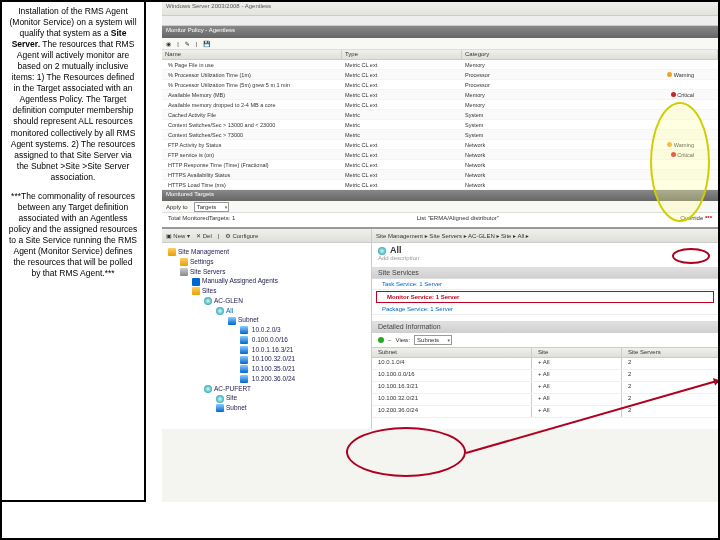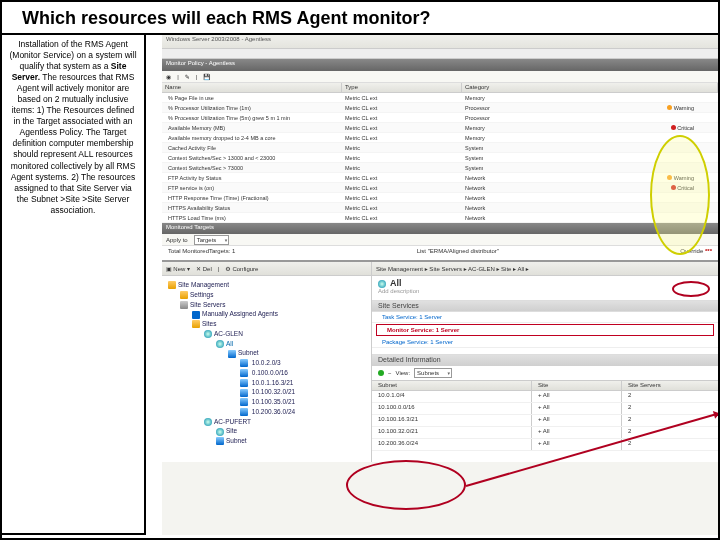--- a/index.html
+++ b/index.html
@@ -68,24 +68,24 @@
   .oval-red-sm { border-color:#b00020; width:38px; height:16px; right:8px; top:246px; }
   .arrow-path { position:absolute; left:304px; top:450px; width:260px; height:2px; background:#b00020; transform: rotate(-16deg); transform-origin:left center; }
   .arrow-path::after{ content:""; position:absolute; right:-4px; top:-3px; border-left:6px solid #b00020; border-top:4px solid transparent; border-bottom:4px solid transparent;}
   .green-dot{ display:inline-block; width:6px; height:6px; background:#2a2; border-radius:50%; vertical-align:middle;}
   .red-num{ color:#b00; font-weight:bold;}
 </style>
 </head>
 <body>
 
 <div class="slide">
-  <div class="title">Which resources will each RMS Agent monitor?</div>
   <div class="content">
     <div class="sidebar">
       <p><span>Installation of the RMS Agent (Monitor Service) on a system will qualify that system as a </span><b>Site Server.</b><span> The resources that RMS Agent will actively monitor are based on 2 mutually inclusive items:   1) The Resources defined in the Target associated with an Agentless Policy. The Target definition computer membership should represent ALL resources monitored collectively by all RMS Agent systems. 2) The resources assigned to that Site Server via the Subnet &gt;Site &gt;Site Server association.</span></p>
+      <p>***The commonality of resources between any Target definition associated with an Agentless policy and the assigned resources to a Site Service running the RMS Agent (Monitor Service) defines the resources that will be polled by that RMS Agent.***</p>
     </div>
     <div class="main">
       <div class="screenshot-area">
         <div class="top-header">Windows Server 2003/2008 - Agentless</div>
         <div class="breadcrumb-bar"></div>
         <div class="subheader">Monitor Policy - Agentless</div>
         <div class="toolbar-row">
           <span>◉</span>
           <span>|</span>
           <span>✎</span>

